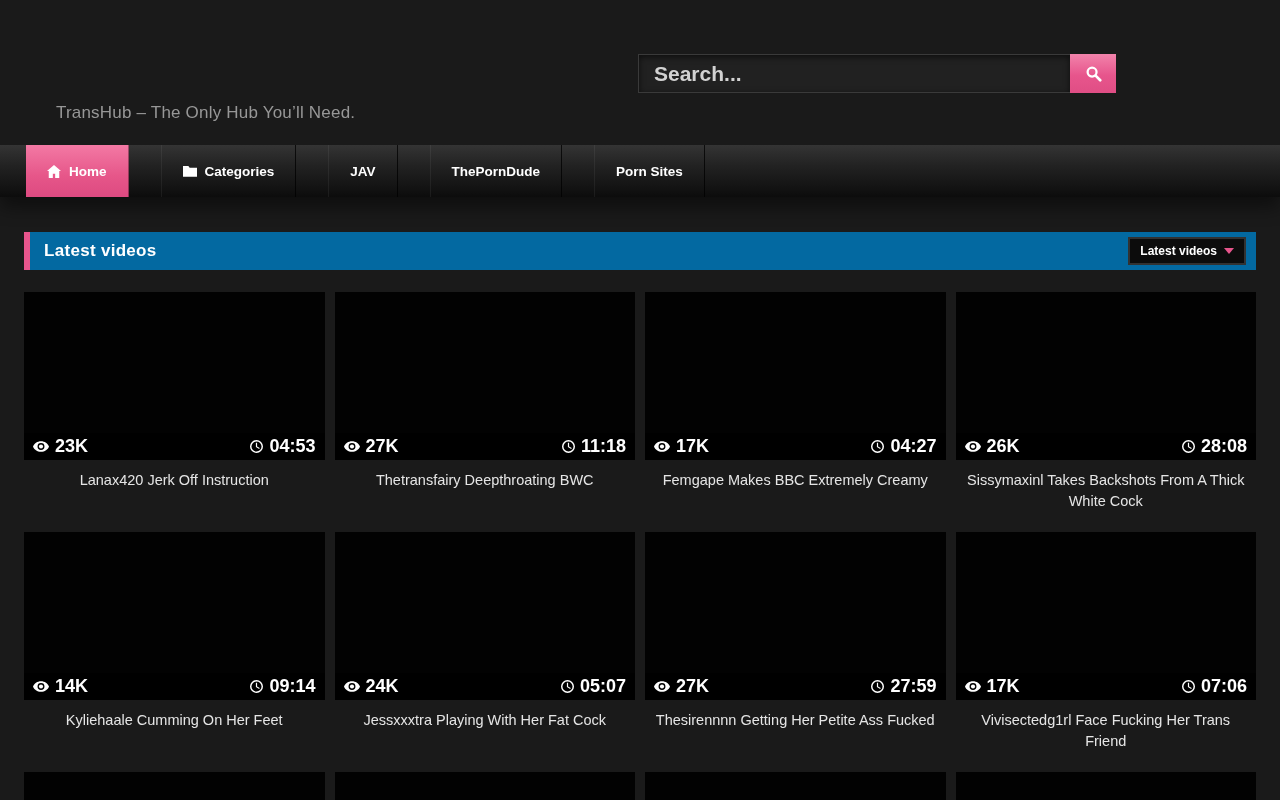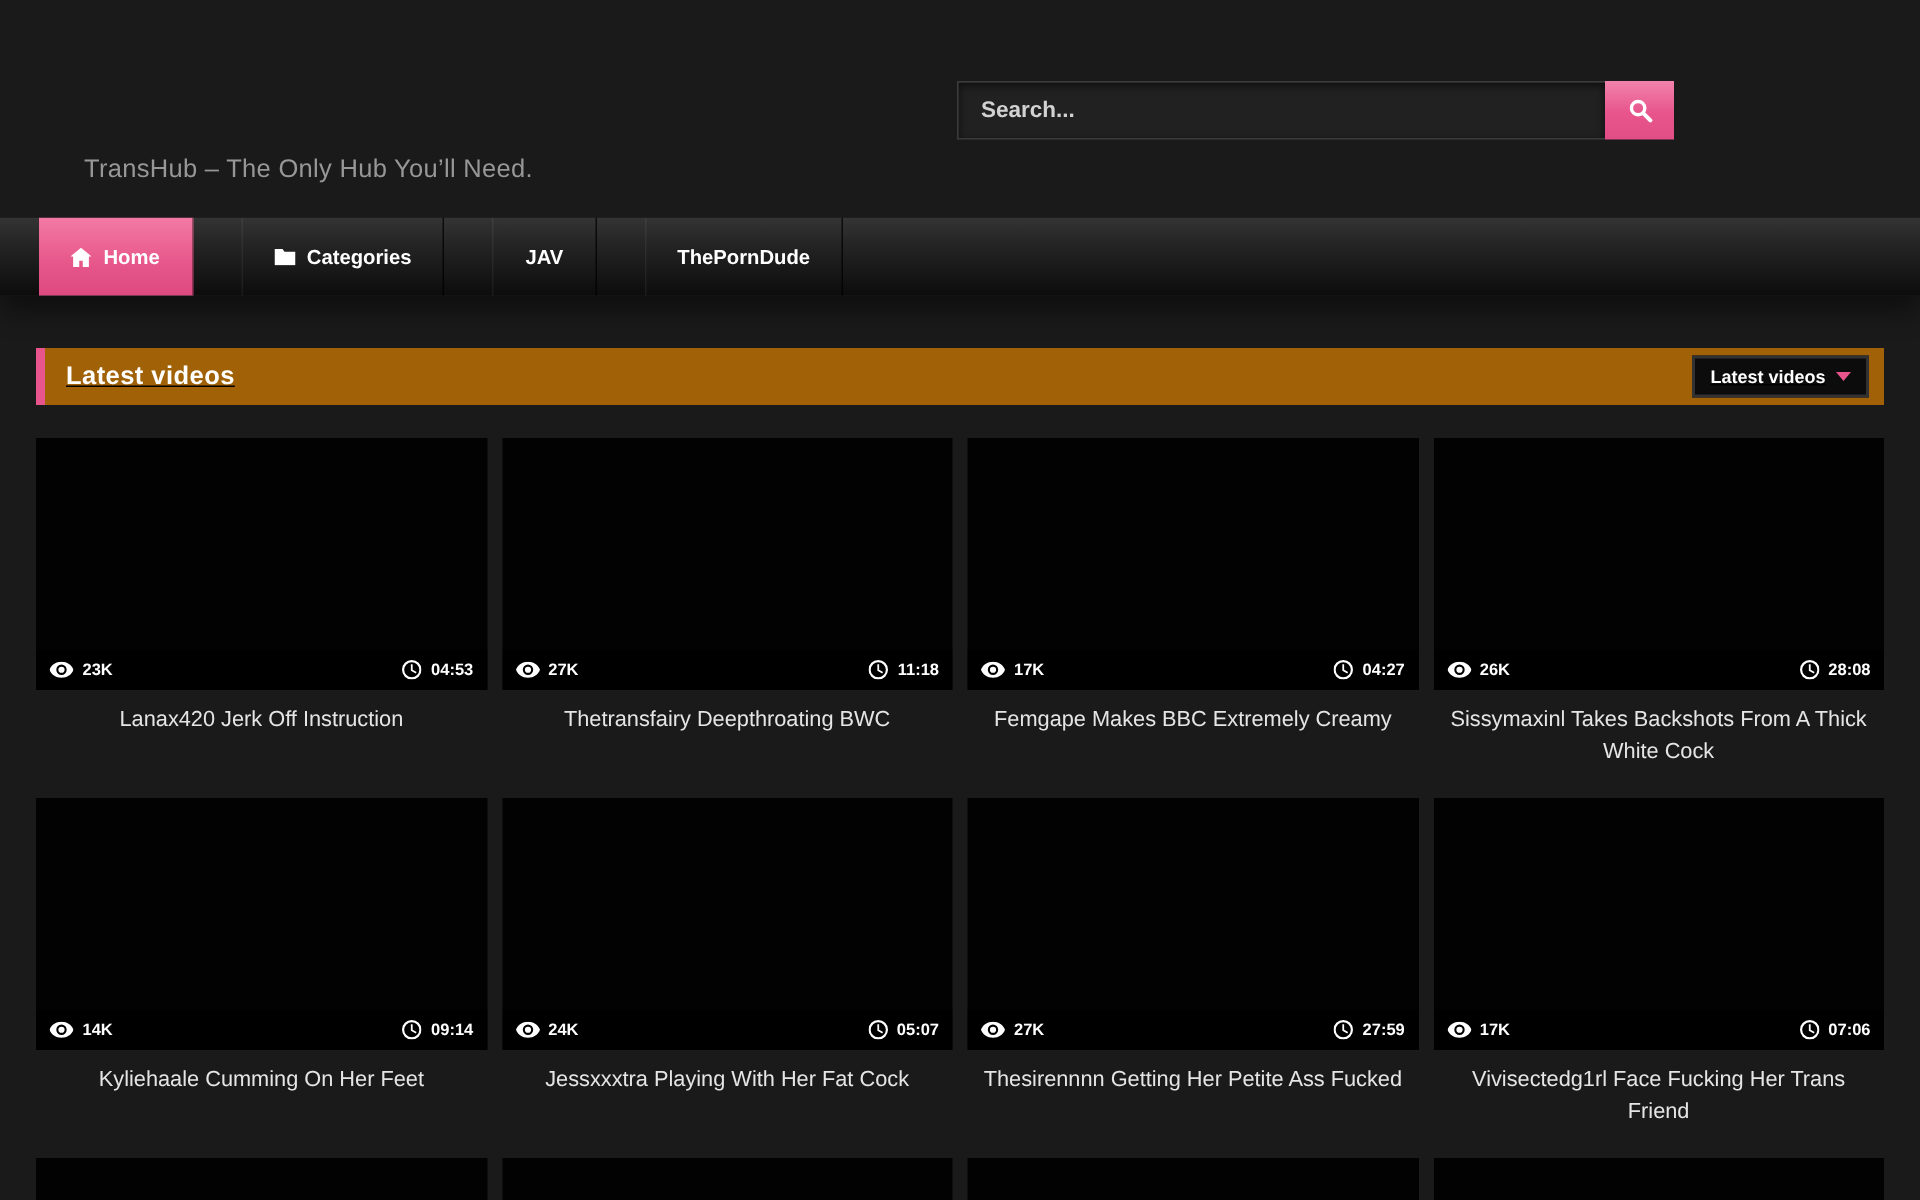--- a/index.html
+++ b/index.html
@@ -11,21 +11,21 @@
   }
 
   
   .header { position:relative; height:145px; background:#1a1a1a; }
   .search-wrap {
     position:absolute; left:638px; top:54px; width:478px; height:39px;
     display:flex; align-items:stretch;
   }
   .search-input {
     flex:1; background:#212121; border:1px solid #3a3a3a; border-right:none;
-    color:#eab308; padding:0 15px; font-size:15px; font-weight:bold;
+    color:#eab308; padding:0 15px; font-size:21px; font-weight:bold;
     font-family:"Liberation Sans", sans-serif;
     box-shadow:inset 0 2px 6px rgba(0,0,0,.6); outline:none;
   }
   .search-input::placeholder { color:#d2d2d2; font-weight:bold; opacity:1; }
   .search-btn {
     width:46px; border:none; cursor:pointer;
     background:linear-gradient(180deg,#f283ab 0%,#e7558c 55%,#e04e85 100%);
     display:flex; align-items:center; justify-content:center;
   }
   .tagline {
@@ -48,25 +48,24 @@
   .nav-item + .nav-item { border-left:1px solid rgba(255,255,255,.06); }
   .nav-item.active {
     background:linear-gradient(180deg,#f379a4 0%,#e65689 60%,#dd4a81 100%);
     border-right:1px solid rgba(0,0,0,.35);
   }
   .nav-icon { display:flex; align-items:center; }
 
   
   .content { padding:0 24px; }
   .section-bar {
-    margin-top:35px; height:38px; background:#a16207;
+    margin-top:35px; height:38px; background:#0369a1;
     border-left:6px solid #e7558c;
     display:flex; align-items:center; justify-content:space-between;
     padding:0 10px 0 14px;
-    text-decoration:underline;
   }
   .section-title { color:#fff; font-size:17px; font-weight:bold; letter-spacing:.3px; }
   .sort-btn {
     background:#0c0c0c; border:2px solid #323232; color:#fff;
     font-size:12px; font-weight:bold; font-family:"Liberation Sans", sans-serif;
     padding:5px 10px; display:flex; align-items:center; gap:7px; cursor:pointer;
   }
   .caret-down {
     width:0; height:0; border-left:5px solid transparent;
     border-right:5px solid transparent; border-top:6px solid #e7558c;
@@ -76,21 +75,21 @@
   .grid {
     margin-top:22px; display:grid;
     grid-template-columns:repeat(4,1fr); column-gap:10px; row-gap:0;
   }
   .card { display:block; }
   .thumb { height:168px; background:#020202; position:relative; }
   .stats {
     position:absolute; left:0; right:0; bottom:0; height:27px;
     background:rgba(0,0,0,.55);
     display:flex; justify-content:space-between; align-items:center;
-    padding:0 9px; color:#fff; font-size:11px; font-weight:bold;
+    padding:0 9px; color:#fff; font-size:18px; font-weight:bold;
   }
   .stat { display:flex; align-items:center; gap:6px; }
   .card-title {
     min-height:72px; padding:10px 10px 0; text-align:center;
     color:#e5e5e5; font-size:14.5px; line-height:21px;
   }
 </style>
 </head>
 <body>
 
@@ -125,20 +124,23 @@
         </svg>
     </span>
     <span>Categories</span>
   </a>
   <a class="nav-item">
     <span>JAV</span>
   </a>
   <a class="nav-item">
     <span>ThePornDude</span>
   </a>
+  <a class="nav-item">
+    <span>Porn Sites</span>
+  </a>
 </nav>
 
 <main class="content">
   <div class="section-bar">
     <h2 class="section-title">Latest videos</h2>
     <button class="sort-btn">
       <span>Latest videos</span>
       <span class="caret-down"></span>
     </button>
   </div>

